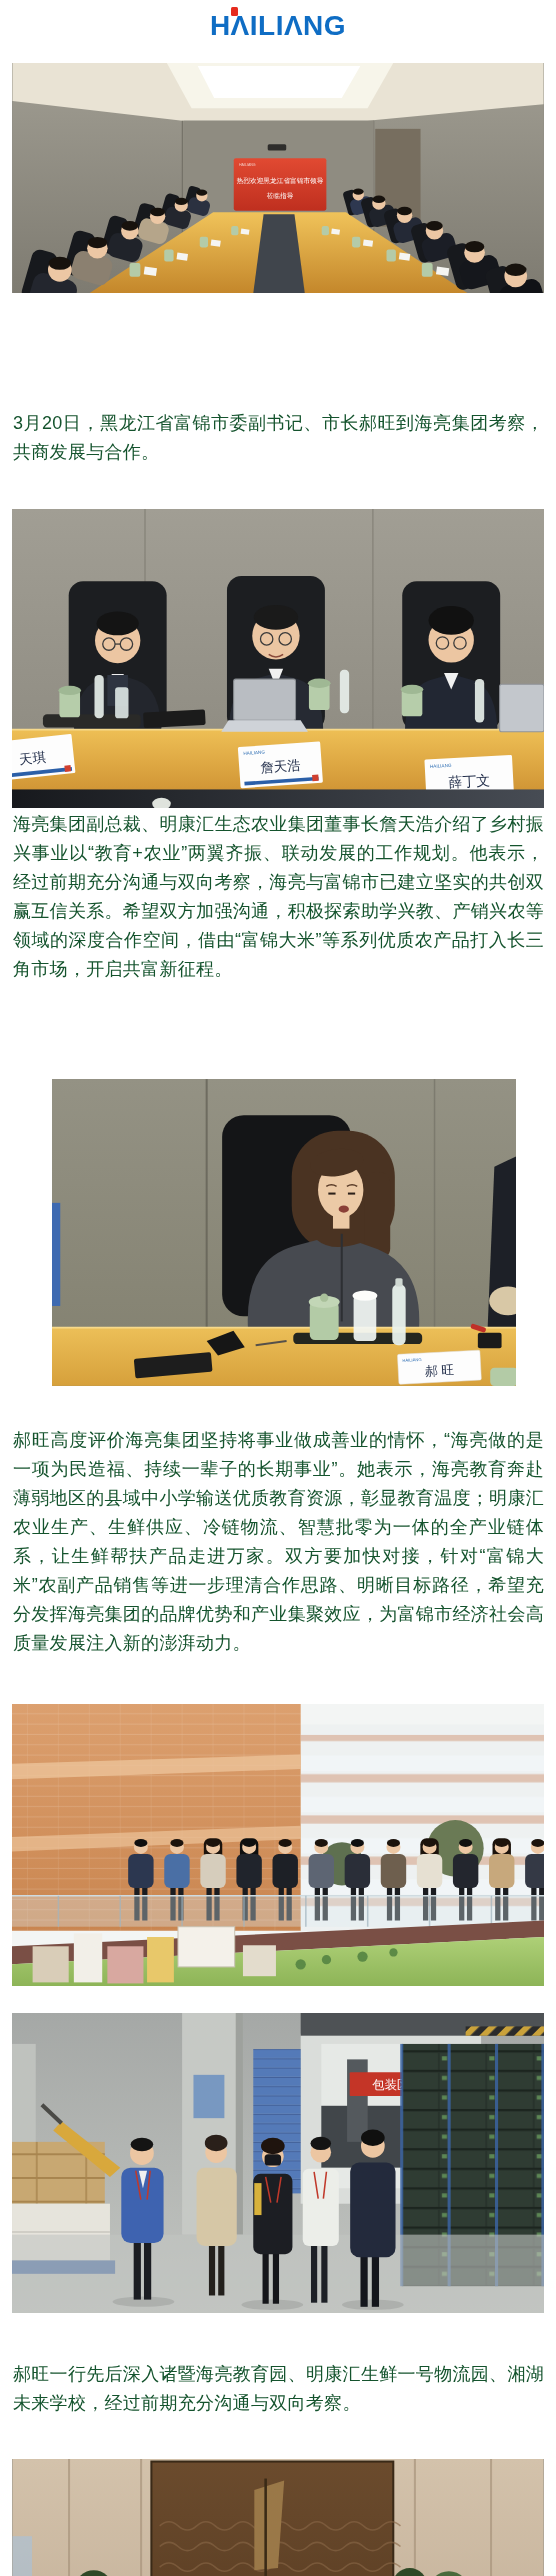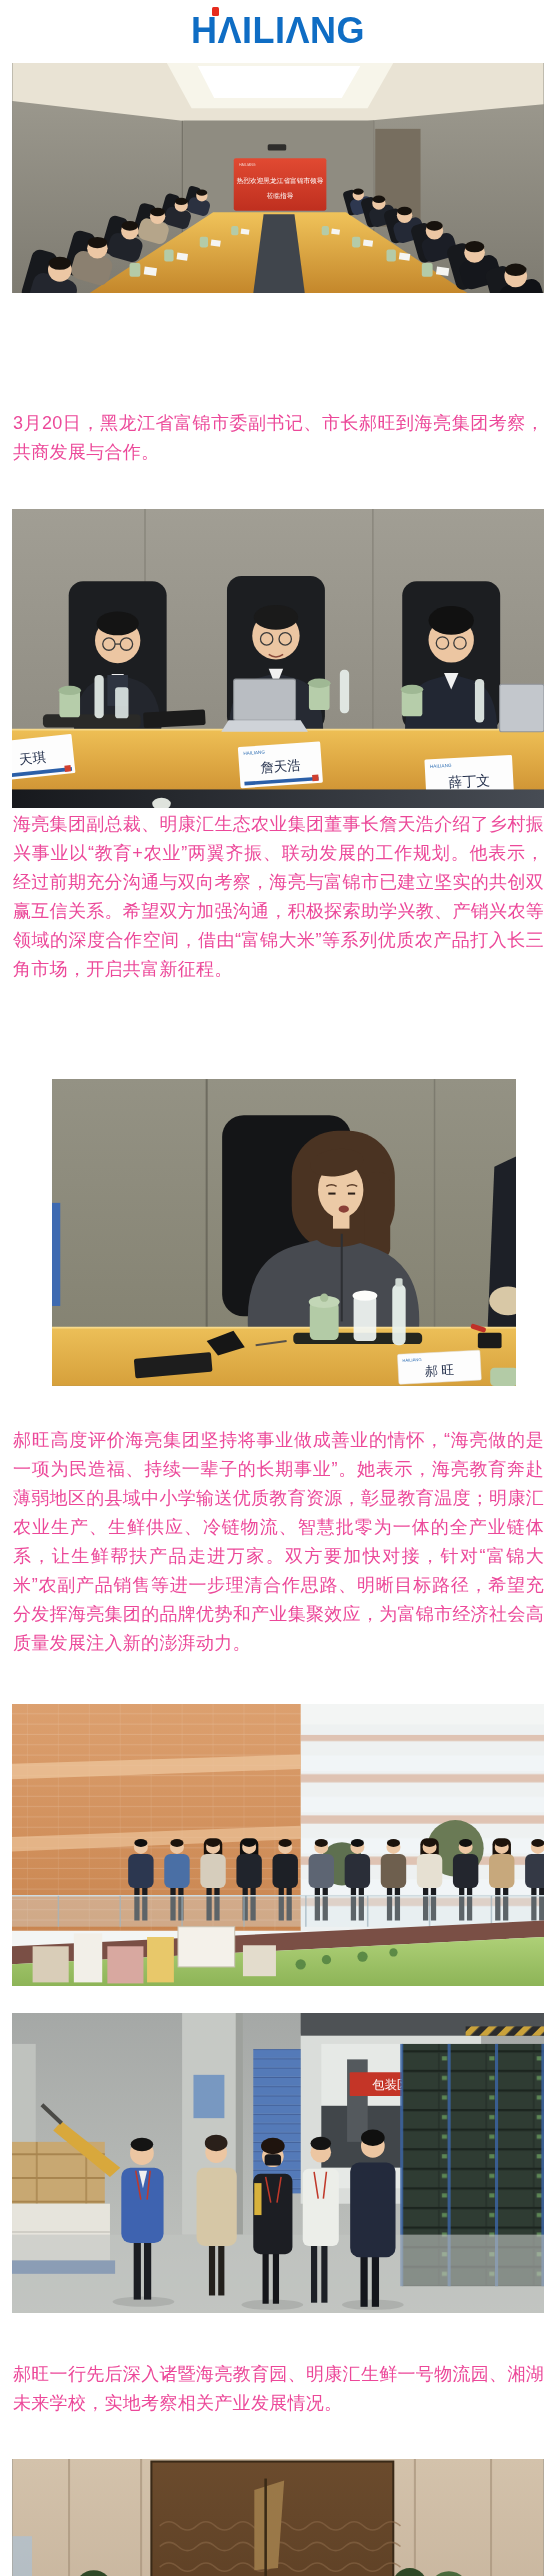--- a/index.html
+++ b/index.html
@@ -2,26 +2,26 @@
 <html style="font-size:8.2px"><head>
 <meta charset="utf-8">
 <style>
   html,body{margin:0;padding:0;background:#ffffff;}
   body{font-family:"Liberation Sans","DejaVu Sans",sans-serif;}
   .page{position:relative;width:556px;height:3206px;background:#ffffff;overflow:hidden;margin:0 auto;}
   
   .brand{position:absolute;left:0;right:0;text-align:center;}
   .brand .logo-wrap{position:relative;display:inline-block;}
   .brand .logo-text{font-weight:800;color:#0f6dc4;letter-spacing:0.5px;font-family:"Liberation Sans",sans-serif;}
-  .brand-top .logo-text{font-size:36px;text-align:right;}
+  .brand-top .logo-text{font-size:28px;text-align:right;}
   .brand .logo-dot{position:absolute;background:#e62b1e;border-radius:1.5px;}
   .brand-top .logo-dot{width:6.7px;height:8.8px;left:21px;top:-3.1px;}
   
   .para{position:absolute;left:13px;width:531px;margin:0;font-size:18px;line-height:29px;
-        letter-spacing:0.3px;color:#ec4899;text-align:justify;text-justify:inter-ideograph;}
+        letter-spacing:0.3px;color:#14532d;text-align:justify;text-justify:inter-ideograph;}
   
   .photo{position:absolute;left:12.4px;width:532px;overflow:hidden;background:#8e8c83;}
   .photo svg{display:block;}
   #photo3{left:52px;width:464px;}
   svg text{font-family:"Liberation Sans","DejaVu Sans",sans-serif;}
 </style>
 </head>
 <body>
 
 <div class="page">
@@ -534,21 +534,21 @@
         <rect x="676" y="462" width="14" height="108" fill="#14161c"></rect>
           <rect x="698" y="462" width="14" height="108" fill="#14161c"></rect>
         <rect x="656" y="290" width="88" height="184" rx="18" fill="#232a3c"></rect>
         <circle cx="700" cy="258" r="23" fill="#ecc6a2"></circle>
           <ellipse cx="700" cy="242" rx="23" ry="16" fill="#10100f"></ellipse>
       </g>
       <rect x="470" y="330" width="14" height="62" fill="#d8b23c"></rect>
     </svg>
   </div>
 
-  <p class="para" style="top:2360px;">郝旺一行先后深入诸暨海亮教育园、明康汇生鲜一号物流园、湘湖未来学校，实地考察相关产业发展情况。</p>
+  <p class="para" style="top:2360px;">郝旺一行先后深入诸暨海亮教育园、明康汇生鲜一号物流园、湘湖未来学校，经过前期充分沟通与双向考察。</p>
 
   <div class="photo" id="photo6" style="top:2459px;height:299px;">
     <svg width="532" height="299" viewBox="0 0 1032 581">
       <defs>
         <linearGradient id="wall6" x1="0" y1="0" x2="0" y2="1">
           <stop offset="0" stop-color="#d3c2ab"></stop>
             <stop offset="1" stop-color="#bda890"></stop>
         </linearGradient>
         <linearGradient id="bronze6" x1="0" y1="0" x2="0" y2="1">
           <stop offset="0" stop-color="#6b4b2d"></stop>

